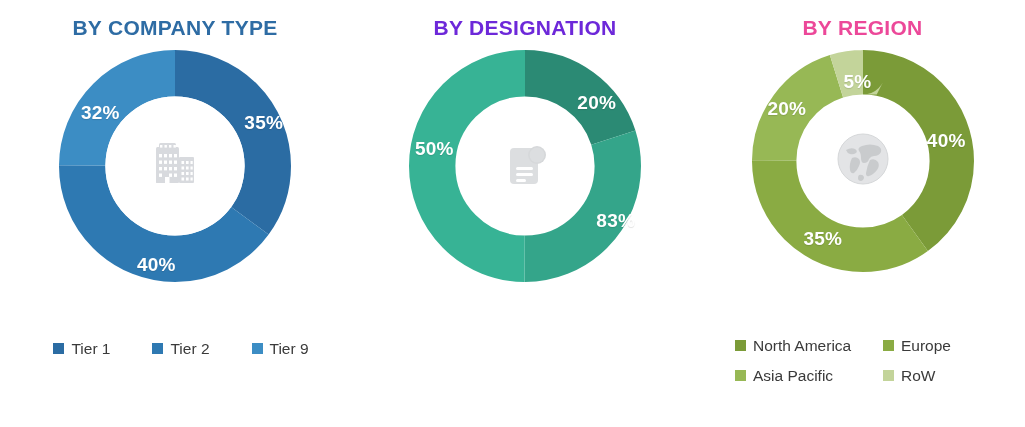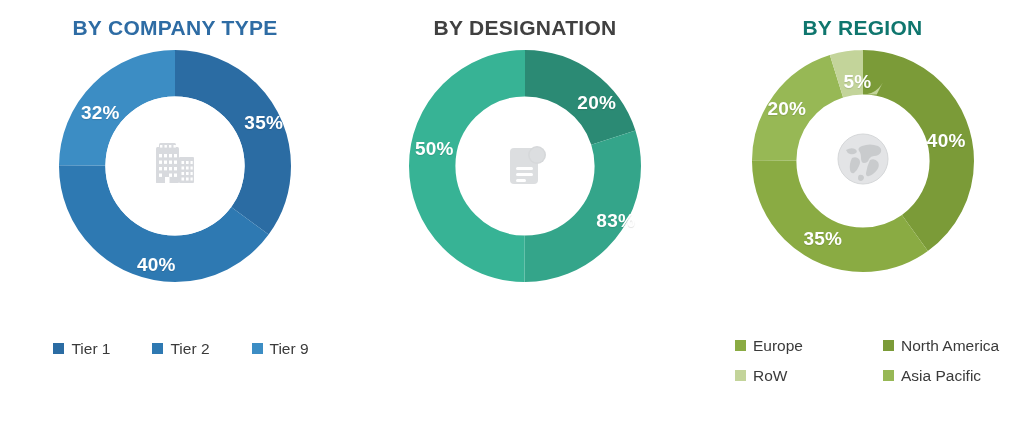--- a/index.html
+++ b/index.html
@@ -36,22 +36,22 @@
 
   .panel-title {
     font-size: 21px;
     font-weight: bold;
     letter-spacing: 0.3px;
     margin-top: 16px;
     text-align: center;
     white-space: nowrap;
   }
   .title-company { color: #2e6ca4; }
-  .title-designation { color: #404040; }
-  .title-region { color: #0f766e; }
+  .title-designation { color: #6d28d9; }
+  .title-region { color: #ec4899; }
 
   .donut-wrap {
     position: relative;
     margin-top: 10px;
   }
   .donut-company { width: 232px; height: 232px; }
   .donut-designation { width: 232px; height: 232px; }
   .donut-region { width: 222px; height: 222px; }
 
   .donut-svg { display: block; width: 100%; height: 100%; }
@@ -280,31 +280,31 @@
             <path d="M30 18 q8 -3 16 0 q4 2 3 6 q-2 4 -7 4 q-3 0 -5 3 q-1 4 -5 4 q-3 0 -3 -5 q0 -5 -2 -7 q-2 -3 3 -5 z"></path>
             <path d="M38 32 q5 -2 8 2 q2 4 -1 8 q-4 5 -8 6 q-3 1 -3 -3 q1 -7 4 -13 z"></path>
             <path d="M27 47 q4 -1 5 2 q0 3 -3 4 q-3 0 -3 -3 q0 -2 1 -3 z"></path>
           </g>
         </svg>
       </div>
     </div>
 
     <div class="legend legend-region">
       <div class="legend-item">
+        <span class="swatch" style="background:#7b9b38"></span>
+        <span class="legend-label">North America</span>
+      </div>
+      <div class="legend-item">
         <span class="swatch" style="background:#8aab43"></span>
         <span class="legend-label">Europe</span>
       </div>
       <div class="legend-item">
-        <span class="swatch" style="background:#7b9b38"></span>
-        <span class="legend-label">North America</span>
+        <span class="swatch" style="background:#97b855"></span>
+        <span class="legend-label">Asia Pacific</span>
       </div>
       <div class="legend-item">
         <span class="swatch" style="background:#c3d49a"></span>
         <span class="legend-label">RoW</span>
       </div>
-      <div class="legend-item">
-        <span class="swatch" style="background:#97b855"></span>
-        <span class="legend-label">Asia Pacific</span>
-      </div>
     </div>
   </div>
 
 </div>
 
 </body></html>

